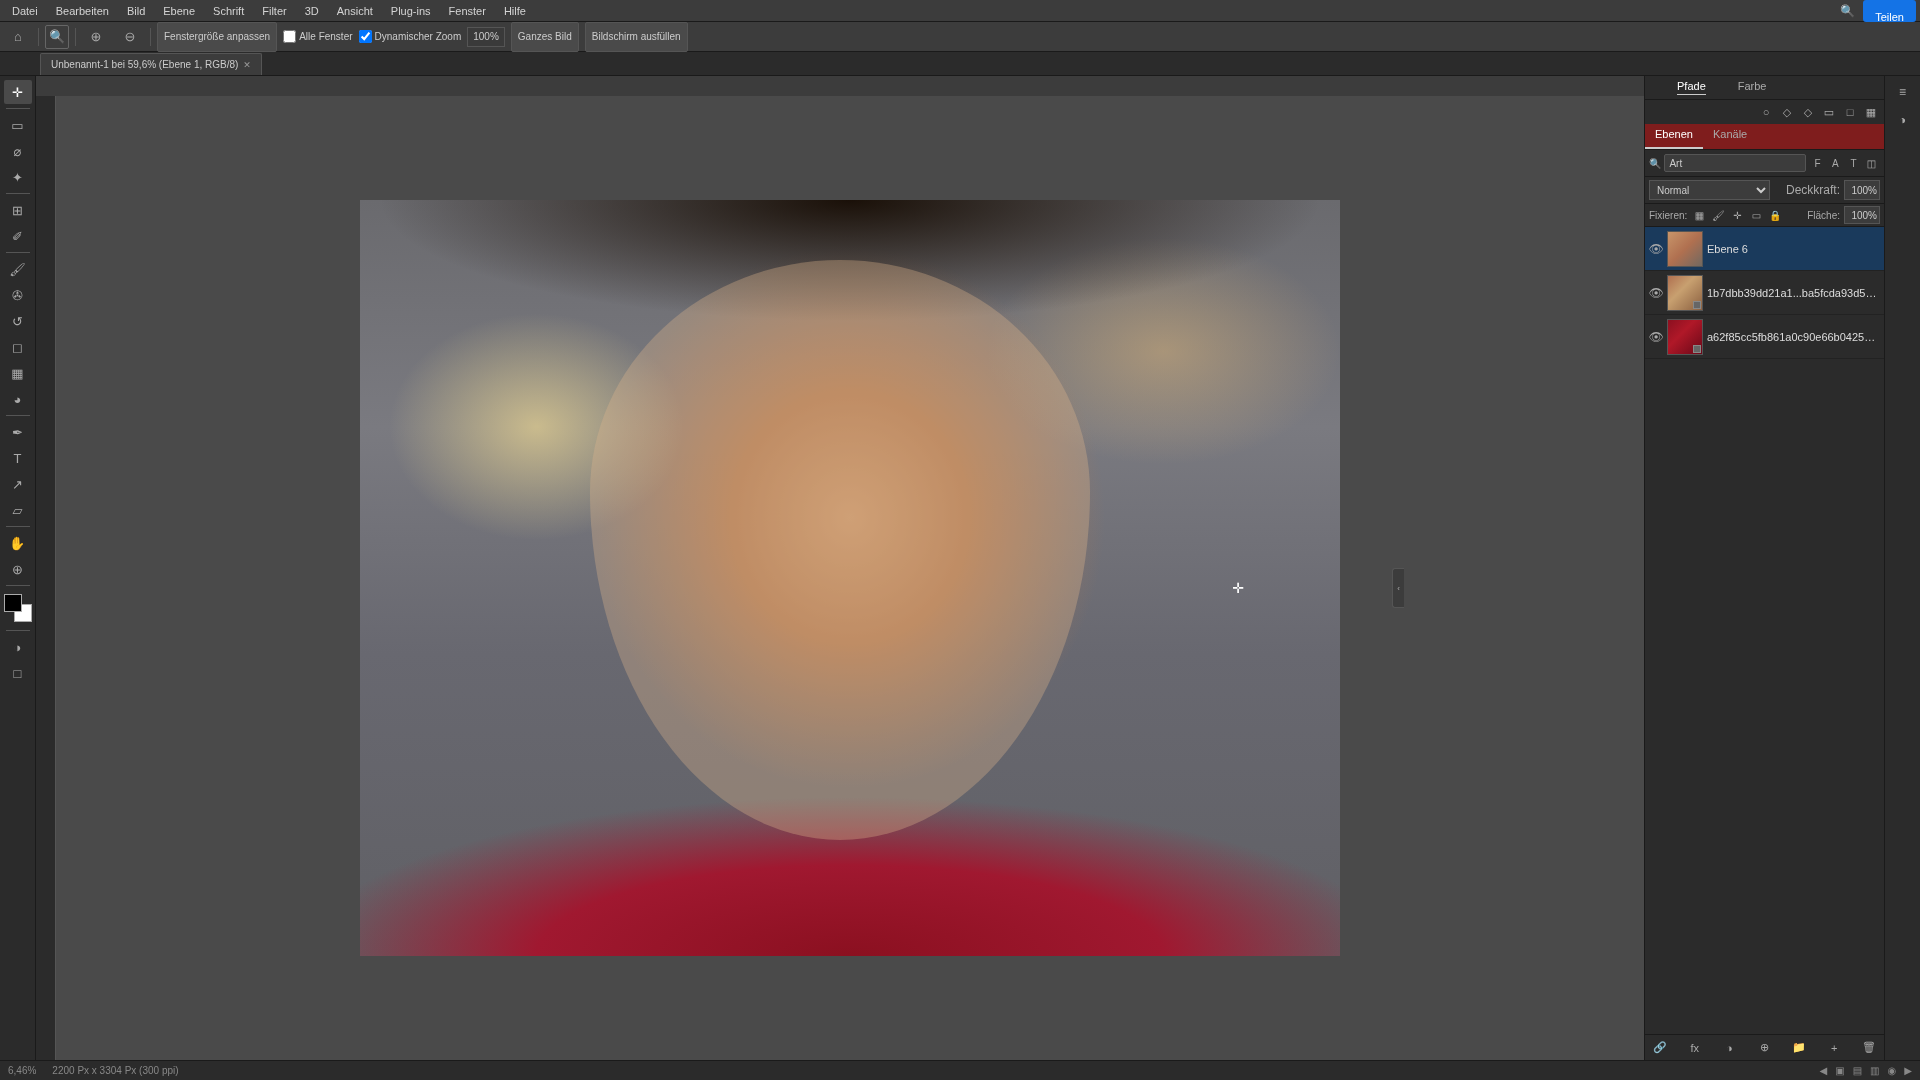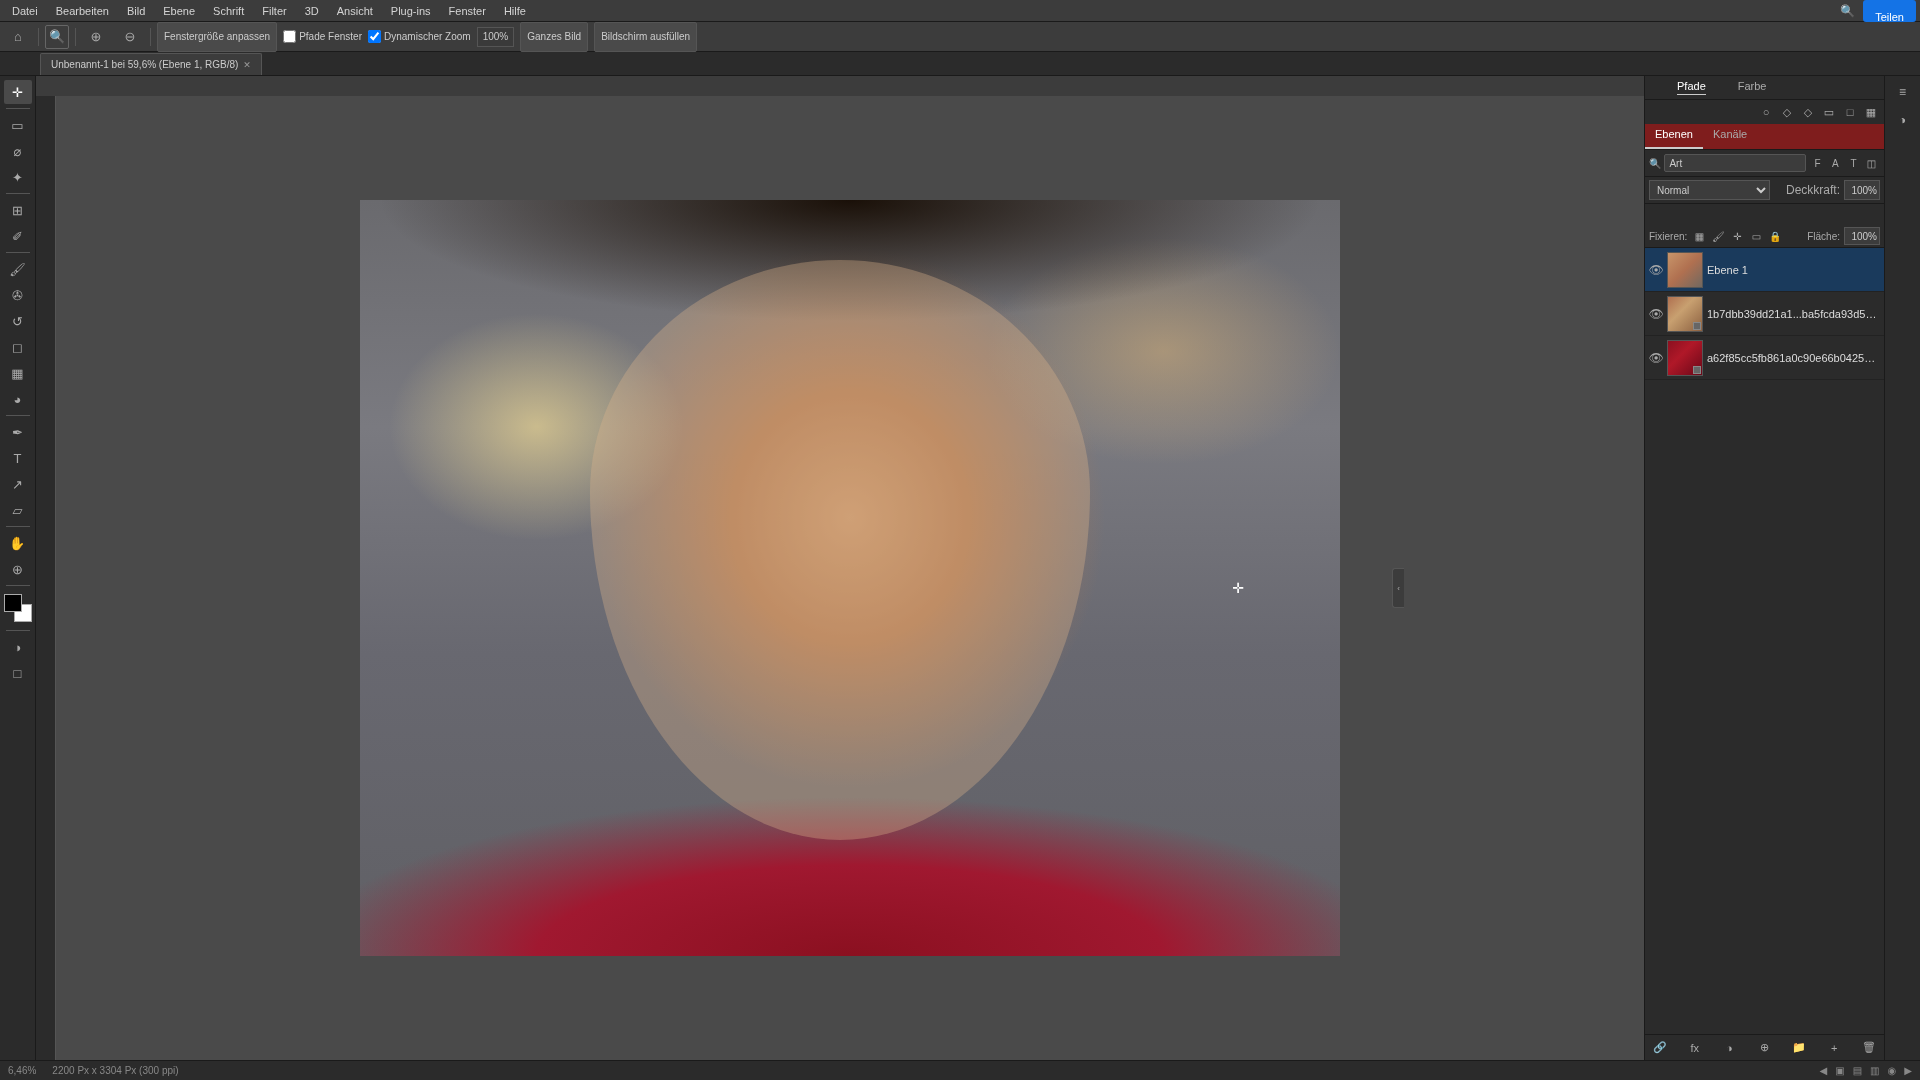--- a/index.html
+++ b/index.html
@@ -365,21 +365,20 @@
       text-align: right;
       padding-right: 2px;
     }
 
     #lock-row {
       display: flex;
       align-items: center;
       padding: 2px 4px;
       gap: 4px;
       border-bottom: 1px solid #1a1a1a;
-      margin-top: 21px;
     }
     .lock-label { font-size: 10px; color: #aaa; }
     .lock-icons { display: flex; gap: 3px; }
     .lock-icon-btn {
       width: 16px; height: 16px;
       display: flex; align-items: center; justify-content: center;
       cursor: pointer; color: #aaa; font-size: 10px;
     }
     .fill-label { font-size: 10px; color: #aaa; margin-left: auto; }
     .fill-value {
@@ -562,21 +561,21 @@
   <div class="toolbar-separator"></div>
 
   <div class="tool-icon" style="width:24px;height:24px;border:1px solid #666;">🔍</div>
   <div class="toolbar-separator"></div>
   <div class="tool-icon">⊕</div>
   <div class="tool-icon">⊖</div>
   <div class="toolbar-separator"></div>
   <button class="toolbar-btn">Fenstergröße anpassen</button>
   <div class="toolbar-checkbox-group">
     <input type="checkbox" style="">
-    <span>Pfade Fenster</span>
+    <span>Alle Fenster</span>
   </div>
   <div class="toolbar-checkbox-group">
     <input type="checkbox" checked="" style="">
     <span>Dynamischer Zoom</span>
   </div>
   <div class="zoom-display">100%</div>
   <button class="toolbar-btn">Ganzes Bild</button>
   <button class="toolbar-btn">Bildschirm ausfüllen</button>
 </div>
 
@@ -695,21 +694,21 @@
       <input class="fill-value" type="text" value="100%" style="">
     </div>
 
     <div id="layers-list">
 
       <div class="layer-item selected">
         <div class="layer-vis">👁</div>
         <div class="layer-thumb" style="background: linear-gradient(135deg, #c8956a 0%, #b07050 50%, rgba(200,150,100,0.5) 100%);">
         </div>
         <div class="layer-info">
-          <div class="layer-name">Ebene 1</div>
+          <div class="layer-name">Ebene 6</div>
         </div>
       </div>
 
       <div class="layer-item">
         <div class="layer-vis">👁</div>
         <div class="layer-thumb" style="background: linear-gradient(135deg, #b07050 0%, #c8a070 40%, #8b6040 100%);">
           <div style="position:absolute;bottom:1px;right:1px;width:8px;height:8px;background:#666;border:1px solid #888;"></div>
         </div>
         <div class="layer-info">
           <div class="layer-name">1b7dbb39dd21a1...ba5fcda93d5e72</div>

